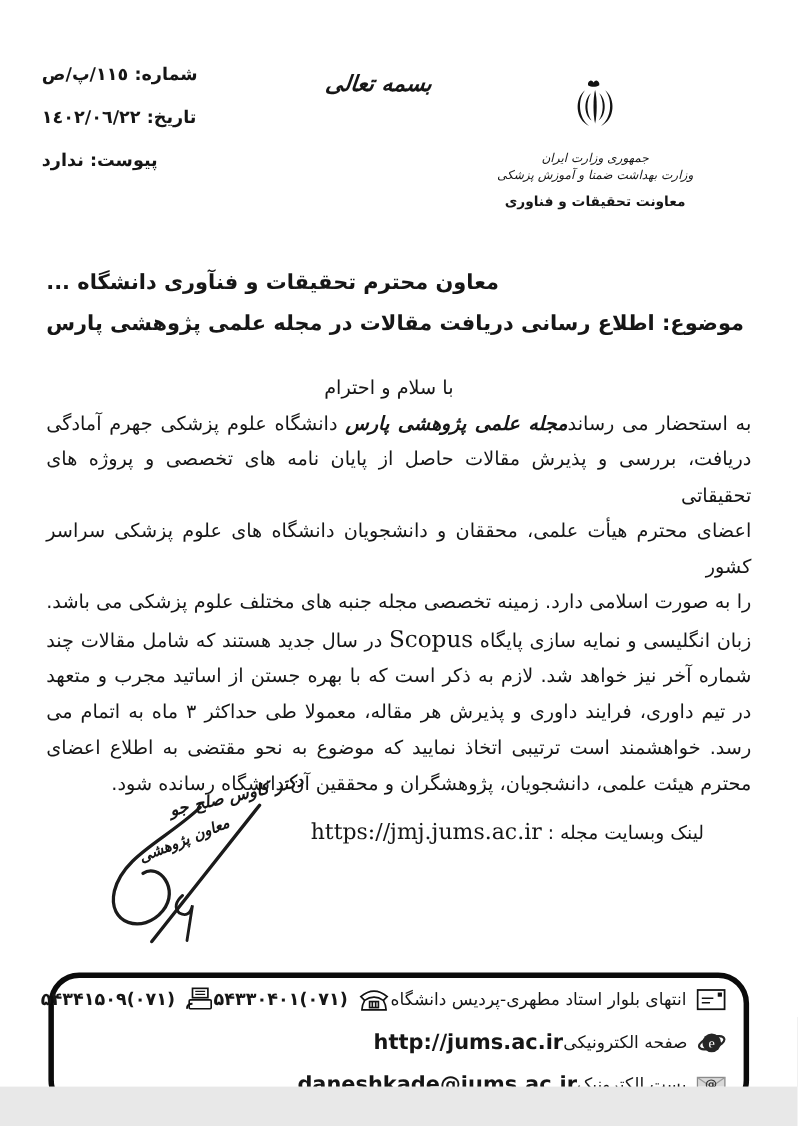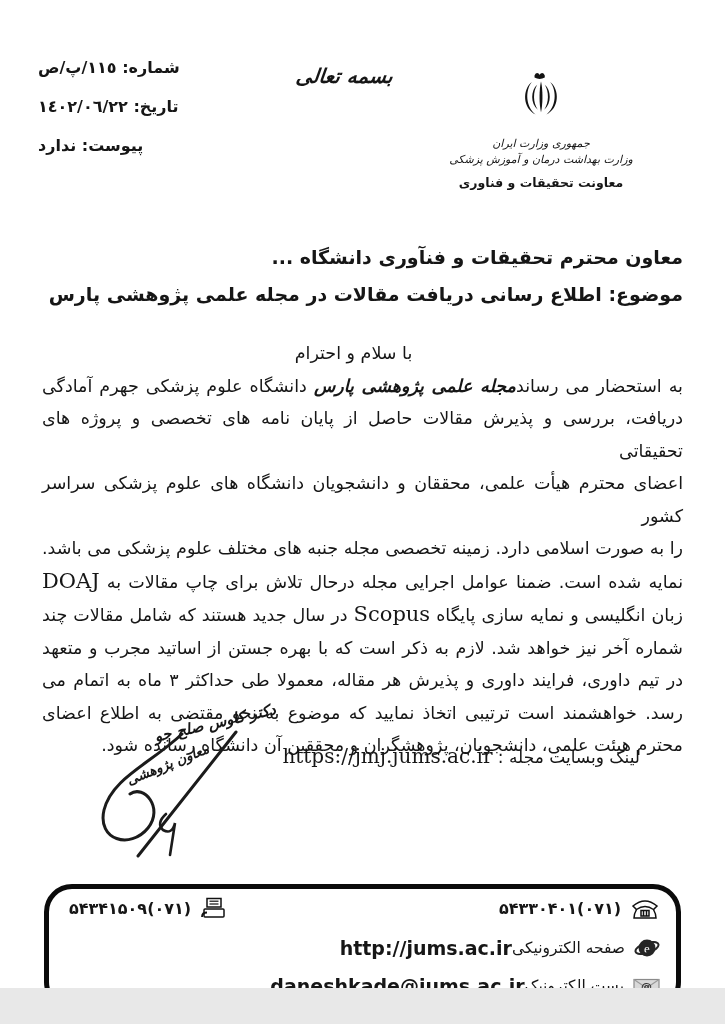--- a/index.html
+++ b/index.html
@@ -13,21 +13,21 @@
   .meta div{font-size:16px;font-weight:700;margin-bottom:20px;white-space:nowrap;}
   
   .basmala{position:absolute;left:296px;top:64px;font-size:20px;font-weight:700;
     font-style:italic;transform:skewX(-6deg);}
   
   .letterhead{position:absolute;right:64px;top:70px;width:240px;text-align:center;direction:rtl;}
   .emblem{display:block;margin:0 auto 4px auto;}
   .lh-line{font-size:11px;font-style:italic;line-height:16px;white-space:nowrap;}
   .lh-dept{font-size:12.5px;font-weight:700;margin-top:7px;white-space:nowrap;}
   
-  .heading{position:absolute;top:243px;left:42px;right:42px;direction:rtl;text-align:right;}
+  .heading{position:absolute;top:243px;left:42px;right:42px;direction:rtl;text-align:left;}
   .heading .h-line{font-size:19px;font-weight:700;line-height:28px;}
   .heading .h-line + .h-line{margin-top:9px;}
   
   .body{position:absolute;top:337px;left:42px;right:42px;direction:rtl;
     font-size:17.5px;line-height:32.5px;}
   .salutation{text-align:center;padding-right:18px;}
   .body-line{text-align:justify;text-align-last:justify;}
   .body-line.line-last{text-align:right;text-align-last:right;}
   .seg-n{font-weight:400;margin-top:28px;}
   .seg-b{font-weight:700;font-style:italic;}
@@ -76,37 +76,36 @@
       <g fill="#131313">
         <path d="M38 9 c2.5-6 7-6 9.5-1 c2.5-5 7-5 9.5 1 l0 3.5 c-6 3.5-13 3.5-19 0 z"></path>
         <path d="M50 20 c-3.6 14-3.6 42 0 57 c3.6-15 3.6-43 0-57 z"></path>
         <path d="M43 26 c-12 10-13 35 1 46 c-9-13-9-33-1-46 z"></path>
         <path d="M33 21 c-18 14-17 49 7 60 c-18-13-20-44-7-60 z"></path>
         <path d="M57 26 c12 10 13 35-1 46 c9-13 9-33 1-46 z"></path>
         <path d="M67 21 c18 14 17 49-7 60 c18-13 20-44 7-60 z"></path>
       </g>
     </svg>
     <div class="lh-line">جمهوری وزارت ایران</div>
-    <div class="lh-line">وزارت بهداشت درمان و آموزش پزشکی</div>
+    <div class="lh-line">وزارت بهداشت ضمنا و آموزش پزشکی</div>
     <div class="lh-dept">معاونت تحقیقات و فناوری</div>
   </div>
 
   <div class="heading">
     <div class="h-line">معاون محترم تحقیقات و فنآوری دانشگاه ...</div>
     <div class="h-line">موضوع: اطلاع رسانی دریافت مقالات در مجله علمی پژوهشی پارس</div>
   </div>
 
   <div class="body">
     <div class="salutation">با سلام و احترام</div>
     <div id="body-lines">
         <div class="body-line"><span class="seg-n">به استحضار می رساند</span><span class="seg-b">مجله علمی پژوهشی پارس</span><span class="seg-n"> دانشگاه علوم پزشکی جهرم آمادگی</span></div>
         <div class="body-line"><span class="seg-n">دریافت، بررسی و پذیرش مقالات حاصل از پایان نامه های تخصصی و پروژه های تحقیقاتی</span></div>
         <div class="body-line"><span class="seg-n">اعضای محترم هیأت علمی، محققان و دانشجویان دانشگاه های علوم پزشکی سراسر کشور</span></div>
         <div class="body-line"><span class="seg-n">را به صورت اسلامی دارد. زمینه تخصصی مجله جنبه های مختلف علوم پزشکی می باشد.</span></div>
-        <div class="body-line"><span class="seg-n">نمایه شده است. ضمنا عوامل اجرایی مجله درحال تلاش برای چاپ مقالات به </span><span class="seg-l">DOAJ</span></div>
         <div class="body-line"><span class="seg-n">زبان انگلیسی و نمایه سازی پایگاه </span><span class="seg-l">Scopus</span><span class="seg-n"> در سال جدید هستند که شامل مقالات چند</span></div>
         <div class="body-line"><span class="seg-n">شماره آخر نیز خواهد شد. لازم به ذکر است که با بهره جستن از اساتید مجرب و متعهد</span></div>
         <div class="body-line"><span class="seg-n">در تیم داوری، فرایند داوری و پذیرش هر مقاله، معمولا طی حداکثر ۳ ماه به اتمام می</span></div>
         <div class="body-line"><span class="seg-n">رسد. خواهشمند است ترتیبی اتخاذ نمایید که موضوع به نحو مقتضی به اطلاع اعضای</span></div>
         <div class="body-line line-last"><span class="seg-n">محترم هیئت علمی، دانشجویان، پژوهشگران و محققین آن دانشگاه رسانده شود.</span></div>
       </div>
   </div>
 
   <div class="signature">
     <div class="sig-name">دکتر کاوس صلح جو</div>
@@ -119,20 +118,31 @@
       </g>
     </svg>
   </div>
 
   <div class="weblink">
     <span>لینک وبسایت مجله : </span><span class="url">https://jmj.jums.ac.ir</span>
   </div>
 
   <div class="footer">
     <div class="f-row">
+      <div class="f-group">
+        <span class="icon">
+          <svg width="27" height="21" viewBox="0 0 27 21" aria-hidden="true">
+            <rect x="1.2" y="2" width="24.5" height="17.5" fill="#fff" stroke="#111" stroke-width="1.6"></rect>
+            <rect x="19.5" y="4.3" width="3.8" height="3.8" fill="#111"></rect>
+            <line x1="5" y1="9.5" x2="15.5" y2="9.5" stroke="#111" stroke-width="1.4"></line>
+            <line x1="5" y1="13.5" x2="12.5" y2="13.5" stroke="#111" stroke-width="1.4"></line>
+          </svg>
+        </span>
+        <span class="f-label">انتهای بلوار استاد مطهری-پردیس دانشگاه</span>
+      </div>
       <div class="f-group">
         <span class="icon">
           <svg width="30" height="23" viewBox="0 0 30 23" aria-hidden="true">
             <g fill="none" stroke="#111" stroke-width="1.5">
               <path d="M3 9 Q15 -1 27 9 L23.5 12.5 Q15 6.5 6.5 12.5 Z"></path>
               <path d="M6.5 12.5 Q4 17 4 21 L26 21 Q26 17 23.5 12.5"></path>
               <rect x="11" y="13.5" width="8" height="5.5"></rect>
               <line x1="13.5" y1="13.5" x2="13.5" y2="19"></line>
               <line x1="16.5" y1="13.5" x2="16.5" y2="19"></line>
             </g>

